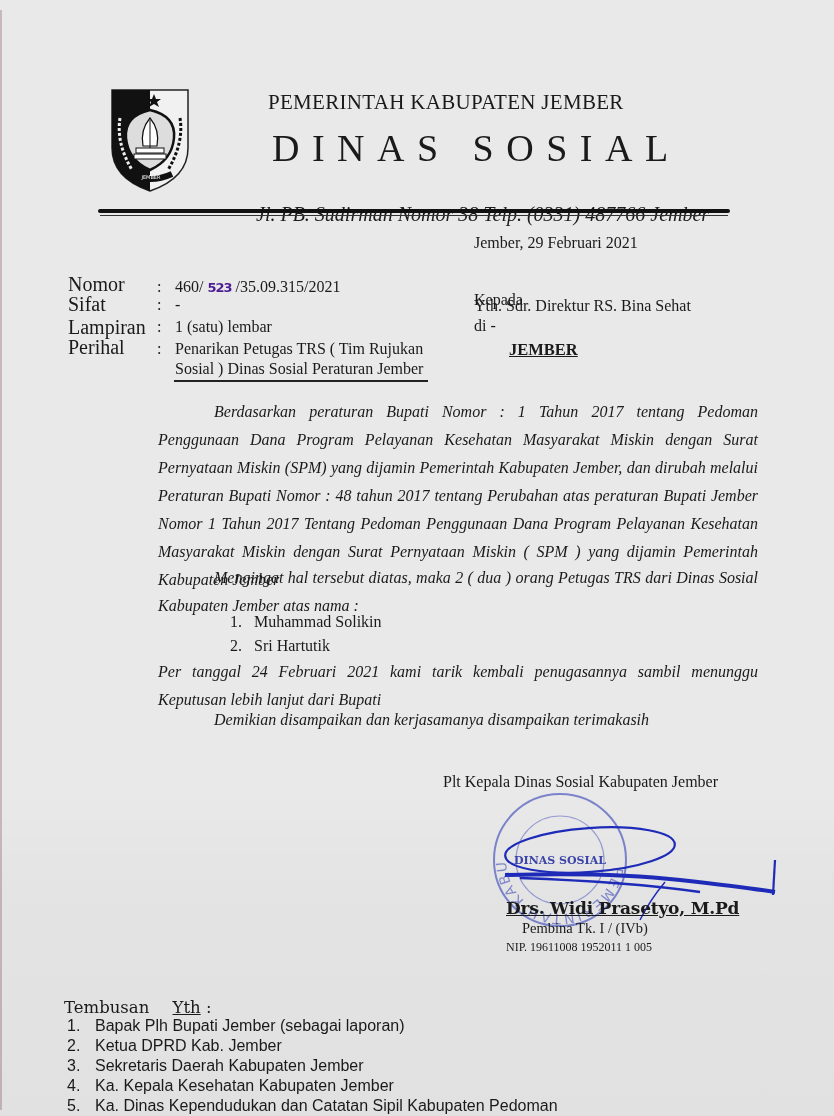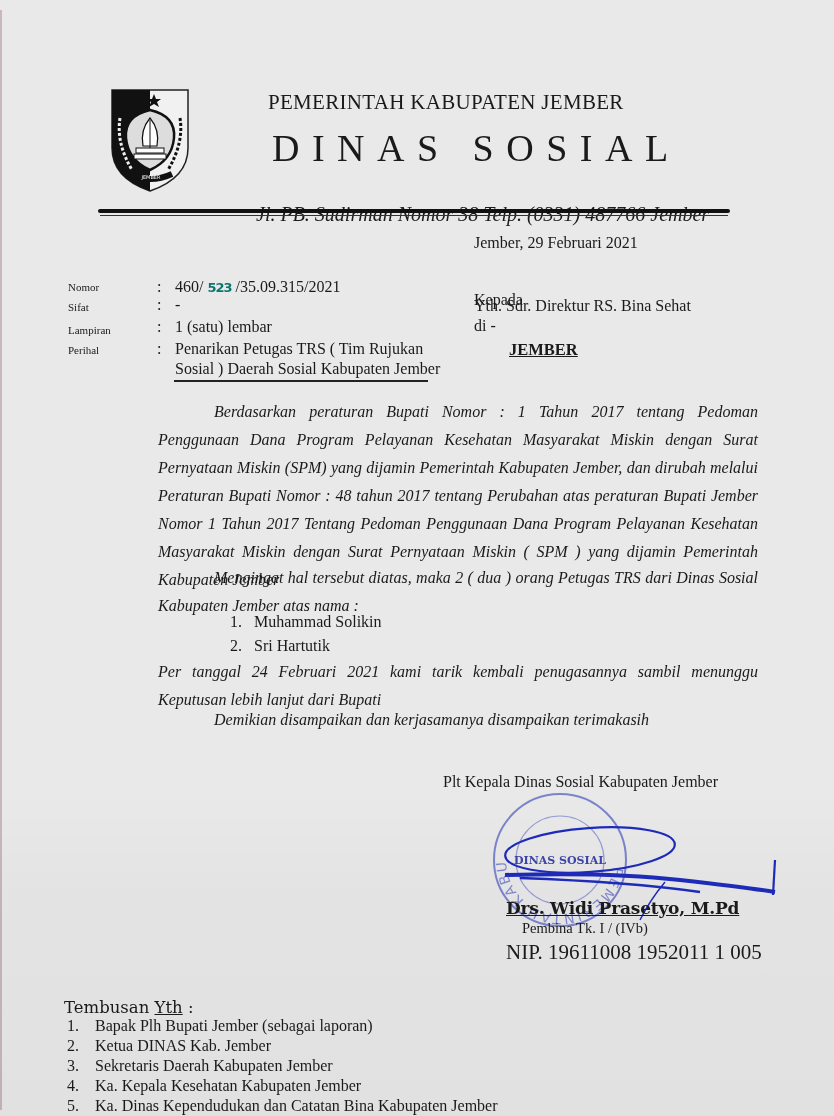--- a/index.html
+++ b/index.html
@@ -27,24 +27,24 @@
     .kop-line3 {
       position: absolute; left: 256px; top: 182px; font-size: 20px; font-style: italic; margin-top: 21px;
     }
     .rule-thick { position: absolute; left: 98px; top: 209px; width: 632px; height: 4px; background: #111; border-radius: 2px; }
     .rule-thin { position: absolute; left: 100px; top: 215px; width: 628px; height: 1px; background: #333; }
 
     .txt { position: absolute; font-size: 16px; white-space: nowrap; }
     .date { left: 474px; top: 234px; }
 
     
-    .meta-label { position: absolute; left: 68px; font-size: 11px; margin-top: 8px; }
+    .meta-label { position: absolute; left: 68px; font-size: 20px; }
     .meta-colon { position: absolute; left: 157px; font-size: 16px; }
     .meta-value { position: absolute; left: 175px; font-size: 16px; white-space: nowrap; }
-    .hand-no { font-family: "DejaVu Sans", sans-serif; font-size: 13px; font-weight: bold; color: #0f766e; letter-spacing: -1px; }
+    .hand-no { font-family: "DejaVu Sans", sans-serif; font-size: 13px; font-weight: bold; color: #4c1d95; letter-spacing: -1px; }
     .perihal-underline { position: absolute; left: 174px; top: 380px; width: 254px; height: 1.5px; background: #222; }
 
     .addr { position: absolute; left: 474px; font-size: 16px; white-space: nowrap; }
     .jember-dest { position: absolute; left: 509px; top: 340px; font-size: 16.5px; font-weight: bold; text-decoration: underline; }
 
     
     .para {
       position: absolute; left: 158px; width: 600px; font-size: 16px; line-height: 28px;
       text-align: justify;
       font-style: italic;
@@ -57,27 +57,27 @@
     .p4 { top: 706px; text-indent: 56px; }
 
     
     .sig-title { position: absolute; left: 443px; top: 773px; font-size: 16px; white-space: nowrap; }
     .stamp { position: absolute; left: 490px; top: 790px; width: 140px; height: 140px; }
     .sig-name {
       position: absolute; left: 506px; top: 898px; font-size: 17px; font-weight: bold; text-decoration: underline;
       font-family: "DejaVu Serif", serif; letter-spacing: -0.2px;
     }
     .sig-rank { position: absolute; left: 522px; top: 920px; font-size: 14.5px; }
-    .sig-nip { position: absolute; left: 506px; top: 940px; font-size: 21px; }
+    .sig-nip { position: absolute; left: 506px; top: 940px; font-size: 12px; }
     .signature { position: absolute; left: 490px; top: 820px; width: 300px; height: 110px; }
 
     
     .cc-title { position: absolute; left: 64px; top: 998px; font-size: 16.5px; font-family: "DejaVu Serif", serif; }
-    .cc-title .yth { text-decoration: underline; }
-    .cc-item { position: absolute; left: 67px; font-size: 16px; font-family: Liberation Serif, serif; white-space: nowrap; }
+    .cc-title .yth { text-decoration: underline; margin-left: 18px; }
+    .cc-item { position: absolute; left: 67px; font-size: 16px; font-family: Liberation Sans, sans-serif; white-space: nowrap; }
     .cc-item .num { display: inline-block; width: 28px; }
   </style>
 </head>
 <body>
 
 <div class="left-edge"></div>
 <div class="page-shade"></div>
 
 <div>
   <svg class="logo" viewBox="0 0 80 105">
@@ -114,21 +114,21 @@
   <div class="meta-colon" style="top:296px">:</div>
   <div class="meta-value" style="top:296px">-</div>
 
   <div class="meta-label" style="top:316px">Lampiran</div>
   <div class="meta-colon" style="top:318px">:</div>
   <div class="meta-value" style="top:318px">1 (satu) lembar</div>
 
   <div class="meta-label" style="top:336px">Perihal</div>
   <div class="meta-colon" style="top:340px">:</div>
   <div class="meta-value" style="top:340px">Penarikan Petugas TRS ( Tim Rujukan</div>
-  <div class="meta-value" style="top:360px">Sosial ) Daerah Sosial Kabupaten Jember</div>
+  <div class="meta-value" style="top:360px">Sosial ) Dinas Sosial Peraturan Jember</div>
   <div class="perihal-underline"></div>
 </div>
 
 <div>
   <div class="addr" style="top:291px">Kepada</div>
   <div class="addr" style="top:297px">Yth. Sdr.  Direktur RS. Bina Sehat</div>
   <div class="addr" style="top:317px">di -</div>
   <div class="jember-dest">JEMBER</div>
 </div>
 
@@ -163,16 +163,16 @@
   <path d="M175 62 Q160 80 150 100" fill="none" stroke="#1e2bb8" stroke-width="1.5"></path>
 </svg>
 <div class="sig-name">Drs. Widi Prasetyo, M.Pd</div>
 <div class="sig-rank">Pembina Tk. I / (IVb)</div>
 <div class="sig-nip">NIP. 19611008 1952011 1 005</div>
 
 <div class="cc-title">
   <span>Tembusan </span><span class="yth">Yth</span><span> :</span>
 </div>
 <div class="cc-item" style="top:1017px"><span class="num">1.</span><span>Bapak Plh  Bupati Jember (sebagai laporan)</span></div>
-<div class="cc-item" style="top:1037px"><span class="num">2.</span><span>Ketua DINAS Kab. Jember</span></div>
+<div class="cc-item" style="top:1037px"><span class="num">2.</span><span>Ketua DPRD Kab. Jember</span></div>
 <div class="cc-item" style="top:1057px"><span class="num">3.</span><span>Sekretaris Daerah Kabupaten Jember</span></div>
 <div class="cc-item" style="top:1077px"><span class="num">4.</span><span>Ka. Kepala Kesehatan Kabupaten Jember</span></div>
-<div class="cc-item" style="top:1097px"><span class="num">5.</span><span>Ka. Dinas Kependudukan dan Catatan Bina Kabupaten Jember</span></div>
+<div class="cc-item" style="top:1097px"><span class="num">5.</span><span>Ka. Dinas Kependudukan dan Catatan Sipil Kabupaten Pedoman</span></div>
 
 </body></html>

